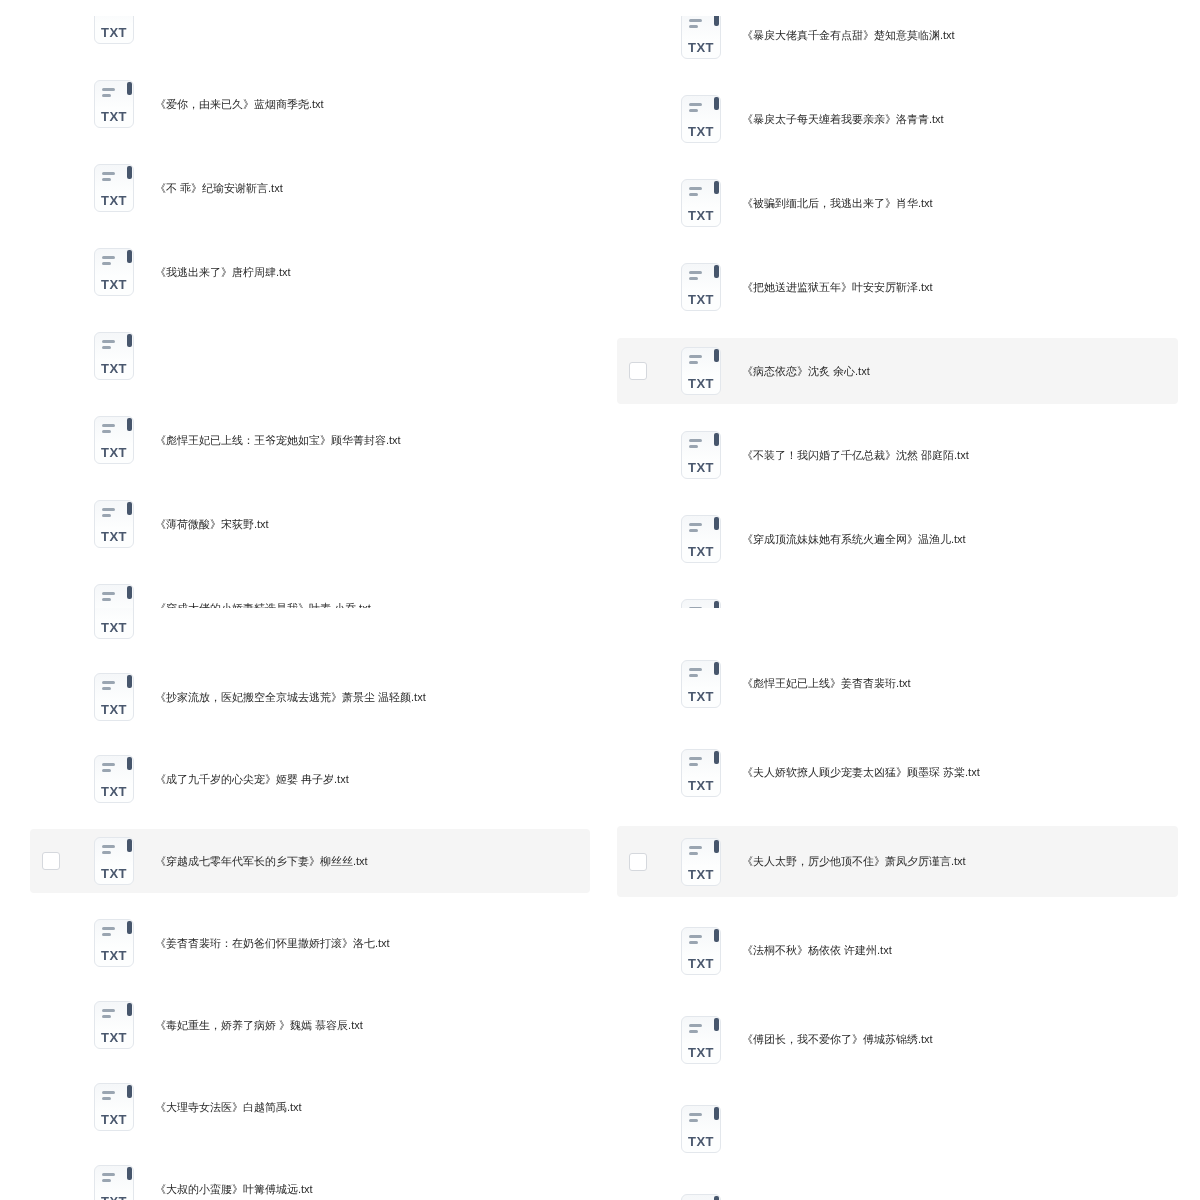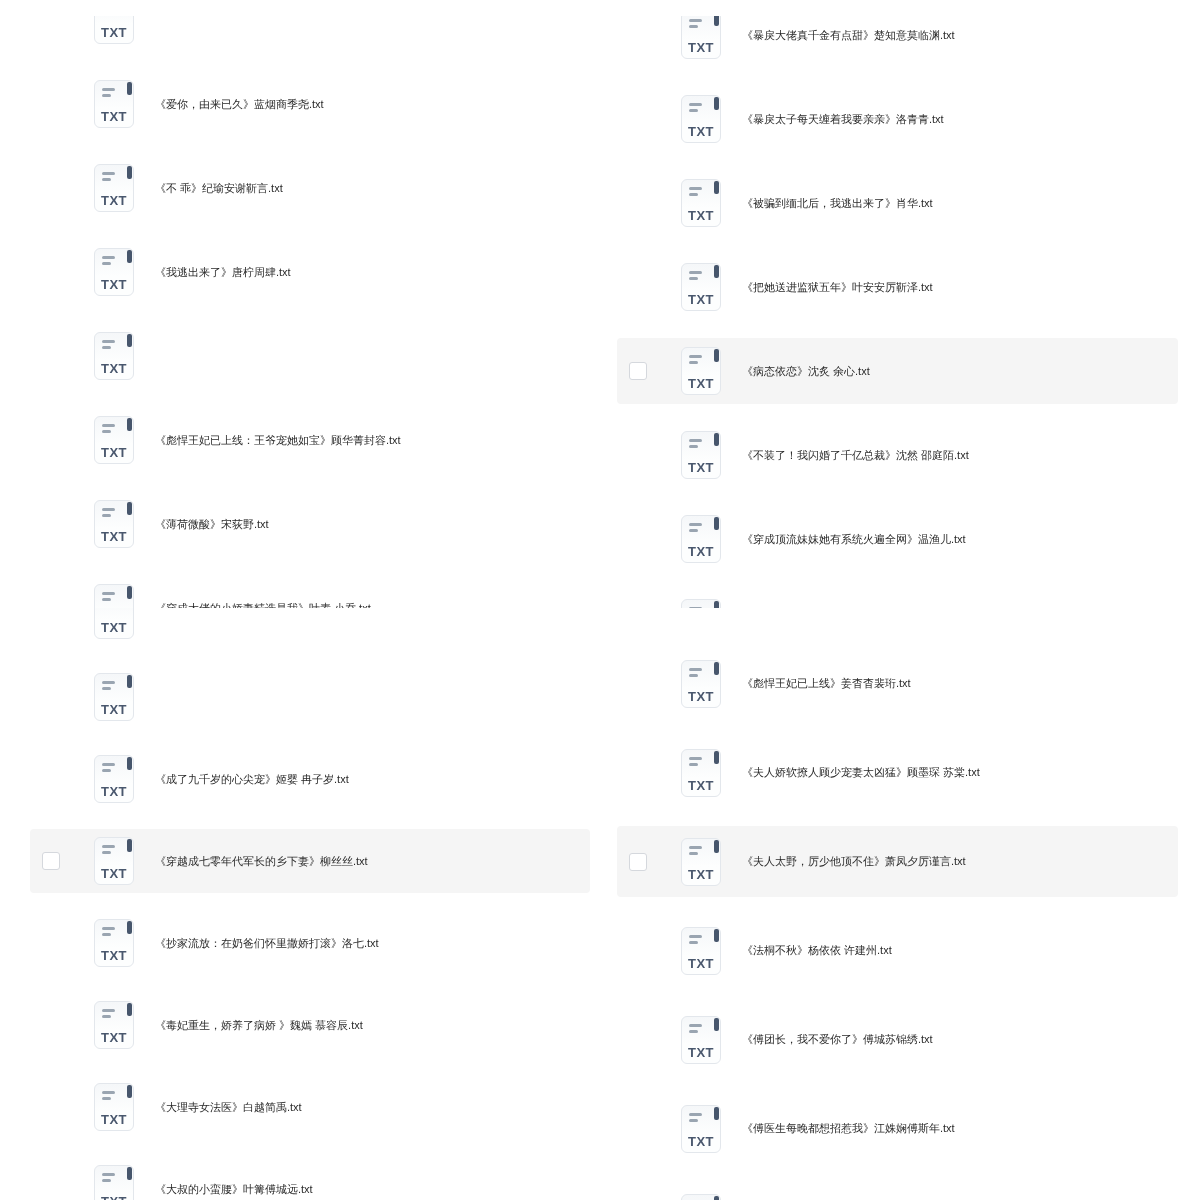--- a/index.html
+++ b/index.html
@@ -151,20 +151,21 @@
     <span class="fname"></span>
   </div>
       <div class="row">
 
     <span class="ficon">
       <span class="fi-l fi-l1"></span>
       <span class="fi-l fi-l2"></span>
       <span class="fi-fold"></span>
       <span class="fi-label">TXT</span>
     </span>
+    <span class="fname">《抄家流放，医妃搬空全京城去逃荒》萧景尘 温轻颜.txt</span>
   </div>
       <div class="row">
 
     <span class="ficon">
       <span class="fi-l fi-l1"></span>
       <span class="fi-l fi-l2"></span>
       <span class="fi-fold"></span>
       <span class="fi-label">TXT</span>
     </span>
     <span class="fname">《成了九千岁的心尖宠》姬婴 冉子岁.txt</span>
@@ -180,21 +181,21 @@
     <span class="fname">《穿越成七零年代军长的乡下妻》柳丝丝.txt</span>
   </div>
       <div class="row">
 
     <span class="ficon">
       <span class="fi-l fi-l1"></span>
       <span class="fi-l fi-l2"></span>
       <span class="fi-fold"></span>
       <span class="fi-label">TXT</span>
     </span>
-    <span class="fname">《抄家流放：在奶爸们怀里撒娇打滚》洛七.txt</span>
+    <span class="fname">《姜杳杳裴珩：在奶爸们怀里撒娇打滚》洛七.txt</span>
   </div>
       <div class="row">
 
     <span class="ficon">
       <span class="fi-l fi-l1"></span>
       <span class="fi-l fi-l2"></span>
       <span class="fi-fold"></span>
       <span class="fi-label">TXT</span>
     </span>
     <span class="fname">《毒妃重生，娇养了病娇 》魏嫣 慕容辰.txt</span>
@@ -357,21 +358,20 @@
     <span class="fname">《傅团长，我不爱你了》傅城苏锦绣.txt</span>
   </div>
       <div class="row">
 
     <span class="ficon">
       <span class="fi-l fi-l1"></span>
       <span class="fi-l fi-l2"></span>
       <span class="fi-fold"></span>
       <span class="fi-label">TXT</span>
     </span>
-    <span class="fname">《傅医生每晚都想招惹我》江姝娴傅斯年.txt</span>
   </div>
       <div class="row">
 
     <span class="ficon">
       <span class="fi-l fi-l1"></span>
       <span class="fi-l fi-l2"></span>
       <span class="fi-fold"></span>
 
     </span>
     <span class="fname"></span>

